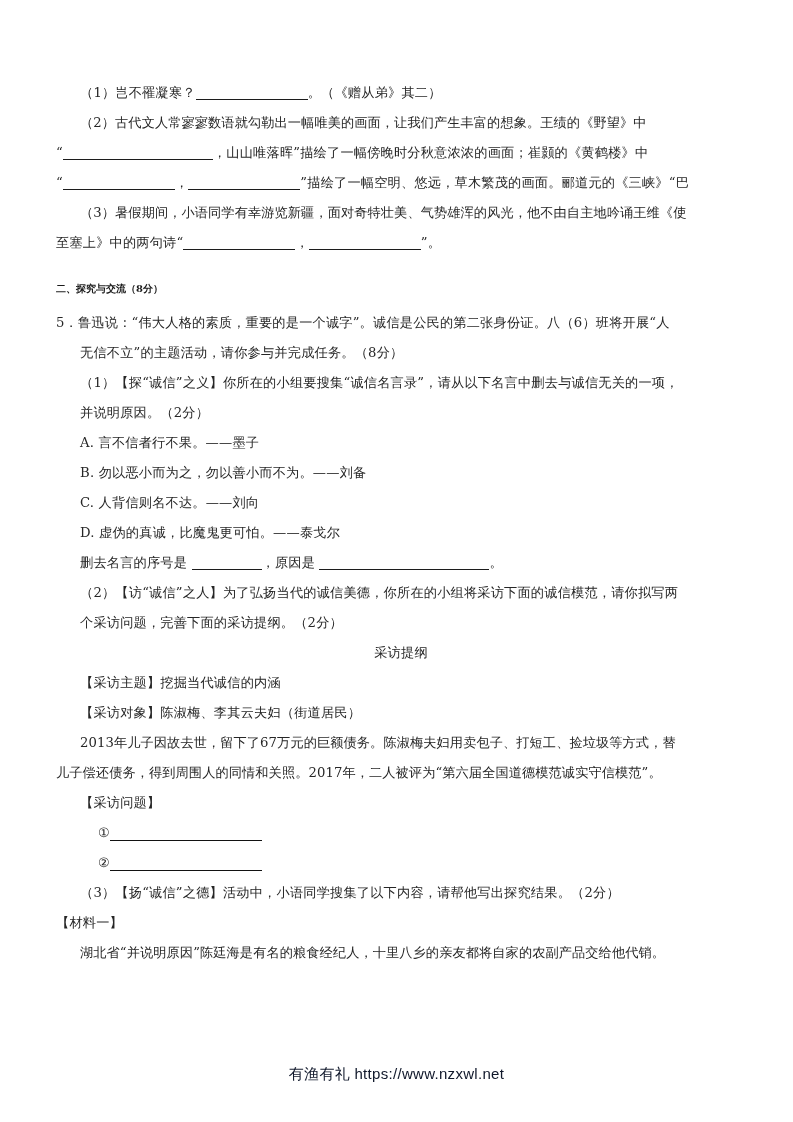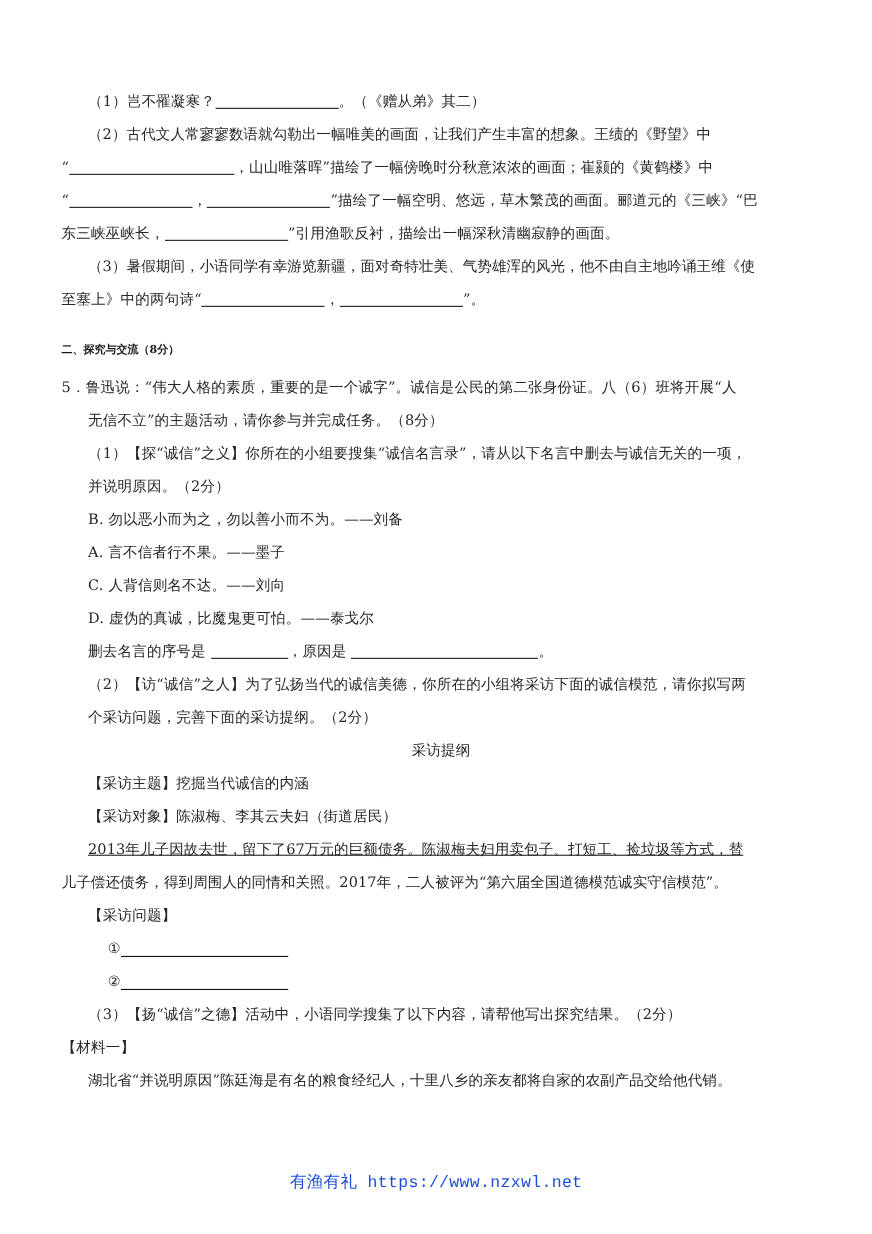--- a/index.html
+++ b/index.html
@@ -86,23 +86,23 @@
     font-size: 13px;
   }
 
   
   .watermark {
     position: absolute;
     left: 0;
     top: 1065px;
     width: 793px;
     text-align: center;
-    font-family: Liberation Mono, monospace;
+    font-family: Liberation Sans, sans-serif;
     font-size: 15px;
-    color: #1d4ed8;
+    color: #0f172a;
     letter-spacing: 0.3px;
   }
 </style>
 </head>
 <body>
 
 <div class="page">
   <div class="content">
 
     <div class="line indent1">
@@ -112,58 +112,55 @@
     <div class="para indent1"><span>（2）古代文人常寥寥数语就勾勒出一幅唯美的画面，让我们产生丰富的想象。王绩的《野望》中</span></div>
 
     <div class="line">
       <span>“</span><span class="blank bk-xl"></span><span>，山山唯落晖”描绘了一幅傍晚时分秋意浓浓的画面；崔颢的《黄鹤楼》中</span>
     </div>
 
     <div class="line">
       <span>“</span><span class="blank bk-lg"></span><span>，</span><span class="blank bk-lg"></span><span>”描绘了一幅空明、悠远，草木繁茂的画面。郦道元的《三峡》“巴</span>
     </div>
 
-    <div class="line">
-      <span>东三峡巫峡长，</span><span class="blank bk-lg"></span><span>”引用渔歌反衬，描绘出一幅深秋清幽寂静的画面。</span>
-    </div>
 
     <div class="para indent1"><span>（3）暑假期间，小语同学有幸游览新疆，面对奇特壮美、气势雄浑的风光，他不由自主地吟诵王维《使</span></div>
 
     <div class="line">
       <span>至塞上》中的两句诗“</span><span class="blank bk-lg"></span><span>，</span><span class="blank bk-lg"></span><span>”。</span>
     </div>
 
     <div class="sec-head">二、探究与交流（8分）</div>
 
     <div class="line hang-5">
       <span>5．</span><span>鲁迅说：“伟大人格的素质，重要的是一个诚字”。诚信是公民的第二张身份证。八（6）班将开展“人</span>
     </div>
     <div class="line indent1">无信不立”的主题活动，请你参与并完成任务。（8分）</div>
 
     <div class="line indent1">（1）【探“诚信”之义】你所在的小组要搜集“诚信名言录”，请从以下名言中删去与诚信无关的一项，</div>
     <div class="line indent1">并说明原因。（2分）</div>
 
+    <div class="line indent1">A. 言不信者行不果。——墨子</div>
     <div class="line indent1">B. 勿以恶小而为之，勿以善小而不为。——刘备</div>
-    <div class="line indent1">A. 言不信者行不果。——墨子</div>
     <div class="line indent1">C. 人背信则名不达。——刘向</div>
     <div class="line indent1">D. 虚伪的真诚，比魔鬼更可怕。——泰戈尔</div>
 
     <div class="line indent1">
       <span>删去名言的序号是</span>&nbsp;<span class="blank bk-sm"></span><span>，原因是</span>&nbsp;<span class="blank bk-ans"></span><span>。</span>
     </div>
 
     <div class="line indent1">（2）【访“诚信”之人】为了弘扬当代的诚信美德，你所在的小组将采访下面的诚信模范，请你拟写两</div>
     <div class="line indent1">个采访问题，完善下面的采访提纲。（2分）</div>
 
     <div class="line center">采访提纲</div>
 
     <div class="line indent1">【采访主题】挖掘当代诚信的内涵</div>
     <div class="line indent1">【采访对象】陈淑梅、李其云夫妇（街道居民）</div>
 
-    <div class="para"><span style="padding-left:24px;text-decoration:underline;">2013年儿子因故去世，留下了67万元的巨额债务。陈淑梅夫妇用卖包子、打短工、捡垃圾等方式，替</span></div>
+    <div class="para"><span style="padding-left:24px;">2013年儿子因故去世，留下了67万元的巨额债务。陈淑梅夫妇用卖包子、打短工、捡垃圾等方式，替</span></div>
     <div class="para">儿子偿还债务，得到周围人的同情和关照。2017年，二人被评为“第六届全国道德模范诚实守信模范”。</div>
 
     <div class="line indent1">【采访问题】</div>
 
     <div class="line indent2">
       <span class="circnum">①</span><span class="answerline"></span>
     </div>
     <div class="line indent2">
       <span class="circnum">②</span><span class="answerline"></span>
     </div>

